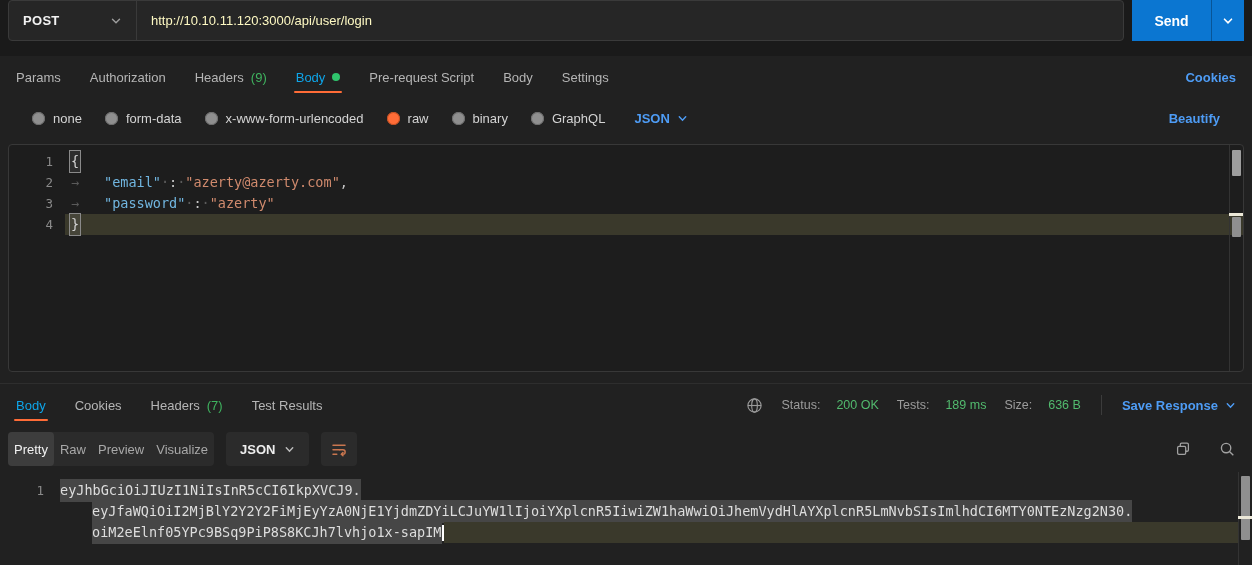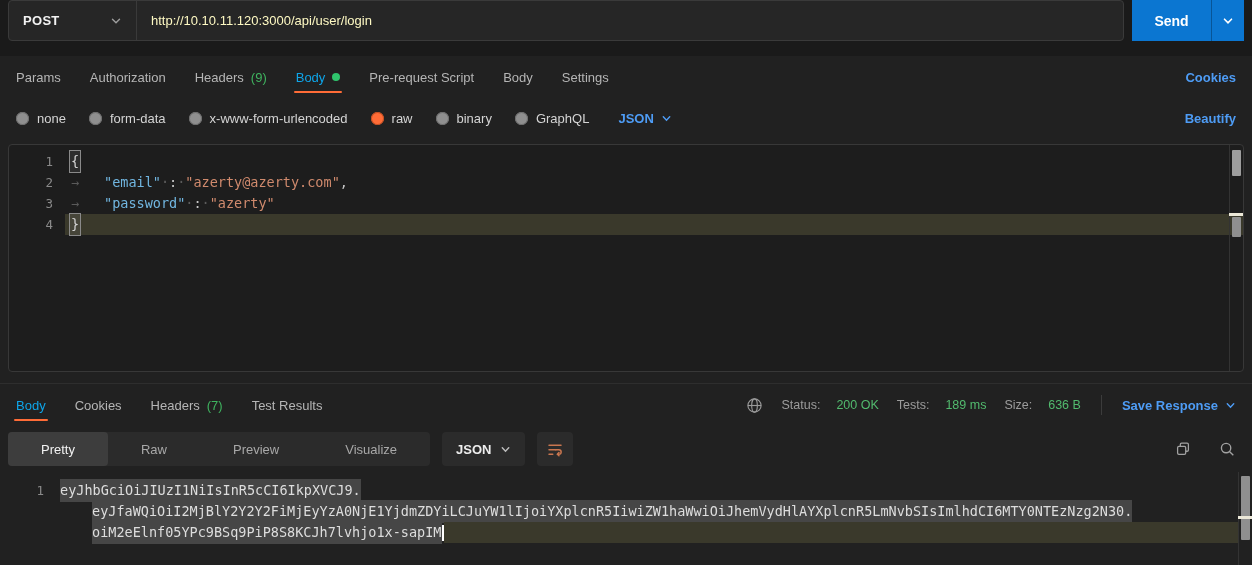--- a/index.html
+++ b/index.html
@@ -22,21 +22,21 @@
   .send-caret { width:33px; display:flex; align-items:center; justify-content:center; border-left:1px solid rgba(0,0,0,.28); color:#fff; }
   
   .tabs-row { height:42px; display:flex; align-items:center; padding:0 16px; gap:29px; font-size:13px; color:#b5b5b5; }
   .tab { position:relative; height:100%; display:flex; align-items:center; gap:7px; cursor:pointer; white-space:nowrap; }
   .tab.active { color:#0ea5e9; }
   .tab-underline { position:absolute; left:-2px; right:-2px; bottom:5px; height:2px; background:#ff6c37; border-radius:1px; }
   .count-green { color:#3fb35f; }
   .green-dot { width:8px; height:8px; border-radius:50%; background:#2fc46c; }
   .right-link { margin-left:auto; color:#4e9cf5; font-weight:700; font-size:13px; cursor:pointer; }
   
-  .modes-row { height:40px; display:flex; align-items:center; padding:0 16px; gap:23px; font-size:13px; color:#d4d4d4;text-align:center; }
+  .modes-row { height:40px; display:flex; align-items:center; padding:0 32px; gap:23px; font-size:13px; color:#d4d4d4;text-align:center; }
   .mode { display:flex; align-items:center; gap:8px; cursor:pointer; white-space:nowrap; }
   .radio { width:13px; height:13px; border-radius:50%; background:#8f8f8f; box-shadow:inset 0 0 0 1px #6d6d6d; }
   .radio.sel { background:#ff6c37; box-shadow:inset 0 0 0 1px #c04f23; }
   .format-link { display:flex; align-items:center; gap:7px; color:#4e9cf5; font-weight:700; margin-left:6px; cursor:pointer; }
   .format-link .chev { color:#4e9cf5; }
   
   .editor { position:relative; margin:6px 8px 0; height:228px; background:#1d1d1d; border:1px solid #383838; border-radius:4px;
             font-family:"DejaVu Sans Mono", monospace; font-size:13.5px; line-height:21px; overflow:hidden; padding-top:6px; cursor:text; }
   .code-line { position:relative; height:21px; display:flex; align-items:center; }
   .gutter { width:44px; text-align:right; color:#8a8a8a; font-size:12.5px; flex:none; }
@@ -58,21 +58,21 @@
   .resp-tabs { height:42px; display:flex; align-items:center; padding:0 16px; gap:29px; font-size:13px; color:#b5b5b5; }
   .resp-meta { margin-left:auto; display:flex; align-items:center; gap:10px; font-size:12.5px; }
   .meta-label { color:#9c9c9c; }
   .meta-val { color:#52ba6e; }
   .meta-pair { display:flex; gap:16px; margin-left:8px; white-space:nowrap; }
   .vdiv { width:1px; height:20px; background:#3c3c3c; margin:0 10px; }
   .save-link { display:flex; align-items:center; gap:7px; color:#4e9cf5; font-weight:700; font-size:13px; cursor:pointer; }
   .save-link .chev { color:#4e9cf5; }
   .resp-toolbar { height:46px; display:flex; align-items:center; padding:0 16px 0 8px; gap:12px; }
   .seg { display:flex; align-items:center; height:34px; background:#2b2b2b; border-radius:4px; font-size:13px; color:#a8a8a8; }
-  .seg-item { padding:0 33px; height:34px; display:flex; align-items:center; border-radius:4px; cursor:pointer; white-space:nowrap; }
+  .seg-item { padding:0 6px; height:34px; display:flex; align-items:center; border-radius:4px; cursor:pointer; white-space:nowrap; }
   .seg-item.active { background:#3d3d3d; color:#f2f2f2; }
   .pill { display:flex; align-items:center; gap:9px; height:34px; background:#2b2b2b; border-radius:4px; padding:0 14px; font-size:13px; font-weight:700; color:#ededed; cursor:pointer; }
   .pill .chev { color:#bdbdbd; }
   .icon-pill { width:36px; height:34px; background:#2b2b2b; border-radius:4px; display:flex; align-items:center; justify-content:center; cursor:pointer; }
   .tool-icons { margin-left:auto; display:flex; align-items:center; gap:26px; color:#a2a2a2; }
   .tool-icons > span { cursor:pointer; display:flex; }
   
   .resp-body { position:relative; height:93px; font-family:"DejaVu Sans Mono", monospace; font-size:13.5px; line-height:21px; color:#dddddd; padding-top:8px; cursor:text; }
   .resp-line { display:flex; height:21px; align-items:center; }
   .resp-gutter { width:44px; text-align:right; color:#8a8a8a; font-size:12.5px; flex:none; }

